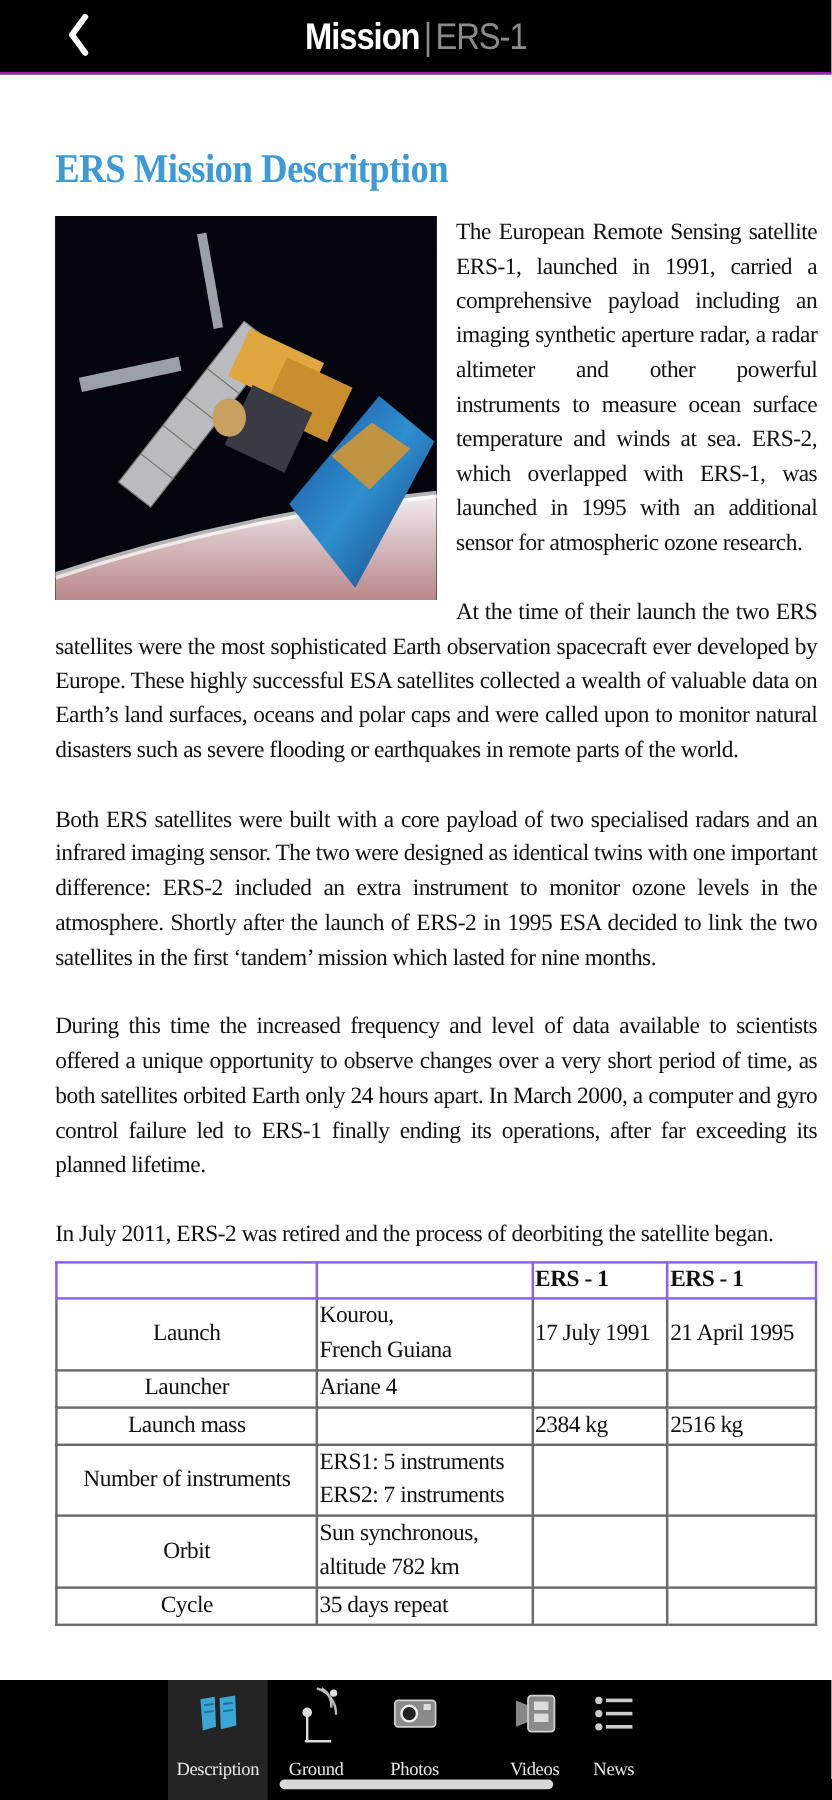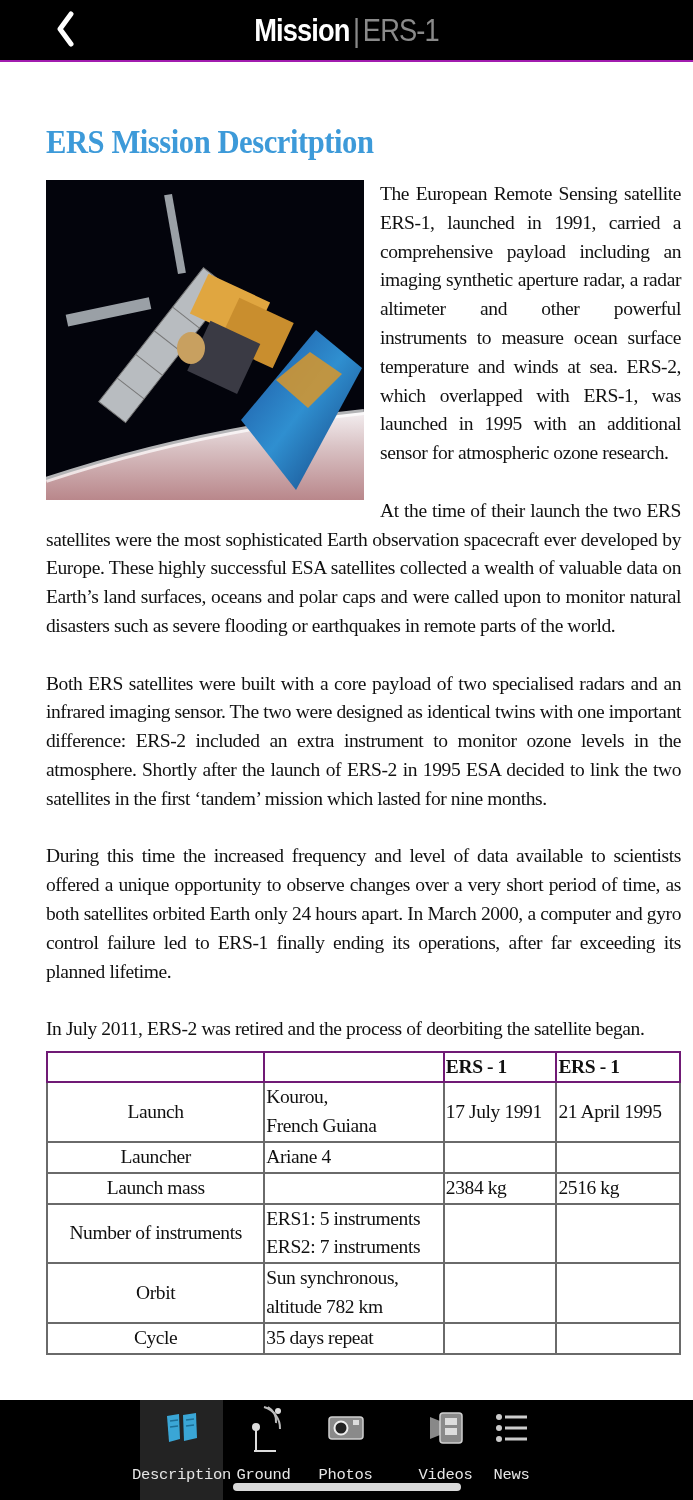--- a/index.html
+++ b/index.html
@@ -46,34 +46,34 @@
 
   .data-table {
     position: absolute; left: 29px; top: 988px; width: 635px;
     border-collapse: collapse; font-size: 19.5px; letter-spacing: -0.4px;
   }
   .data-table td {
     border: 2px solid #6a6a6a; vertical-align: middle; padding: 0 1px; line-height: 28.8px;
   }
   .data-table td.lbl { font-weight: normal; text-align: center; }
   .data-table th {
-    border: 2px solid #701a75; text-align: left; font-weight: bold; padding: 0 1px; line-height: 28px;
+    border: 2px solid #8b5cf6; text-align: left; font-weight: bold; padding: 0 1px; line-height: 28px;
   }
 
   .tab-bar {
     position: absolute; left: 0; top: 1400px; width: 693px; height: 100px; background: #000;
   }
   .tab {
     position: absolute; top: 0; width: 83px; height: 100px;
     display: flex; flex-direction: column; align-items: center; cursor: pointer;
   }
   .tab.active { background: #232323; }
   .tab .tab-icon { margin-top: 6px; width: 44px; height: 44px; display: flex; align-items: center; justify-content: center; }
   .tab .tab-label {
-    position: absolute; top: 66px; font-family: Liberation Mono, monospace;
+    position: absolute; top: 66px; font-family: Liberation Serif, serif;
     font-size: 15.5px; color: #e6e6e6; letter-spacing: -0.3px;
   }
   .home-indicator {
     position: absolute; left: 233px; top: 1483px; width: 228px; height: 8px;
     border-radius: 4px; background: #d8d8d8;
   }
 </style>
 </head>
 <body>
 

